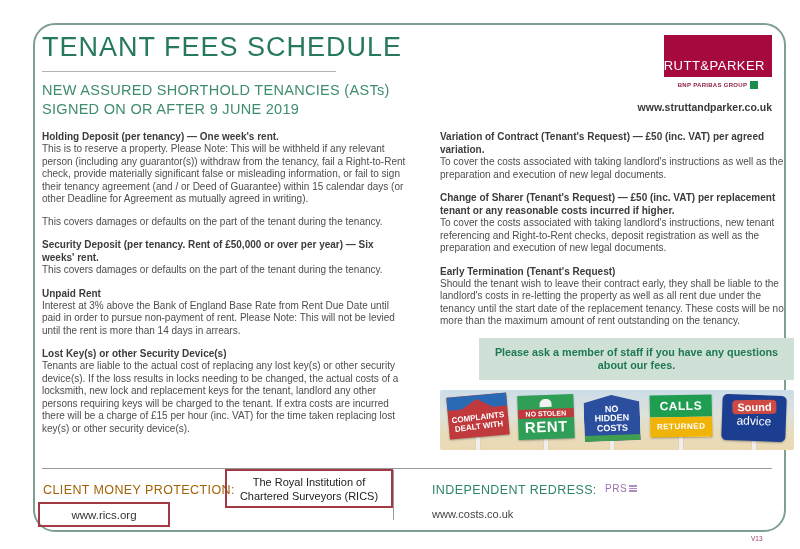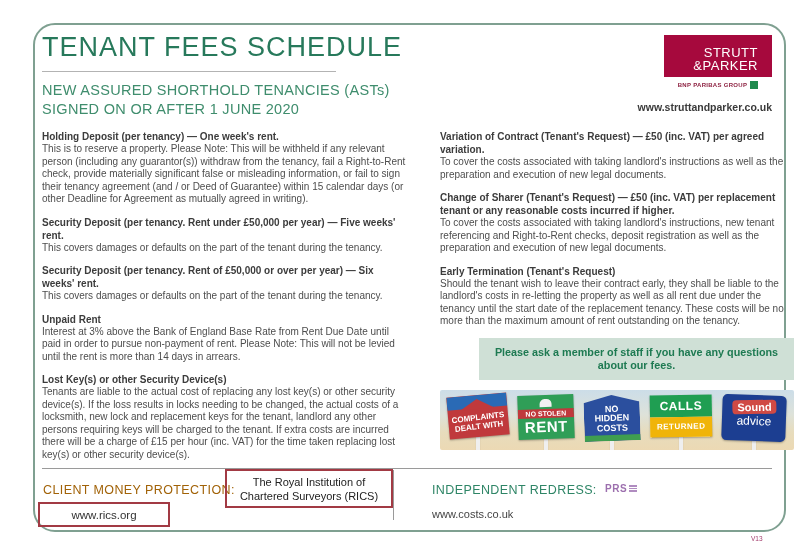--- a/index.html
+++ b/index.html
@@ -11,22 +11,22 @@
                  border:2px solid #7fa091; border-radius:22px; pointer-events:none; }
 
   
   .title { position:absolute; left:42px; top:32px; font-size:27px; letter-spacing:1px;
            color:#27795b; font-weight:400; }
   .title-rule { position:absolute; left:42px; top:71px; width:294px; height:1px; background:#b3b3b3; }
   .subtitle { position:absolute; left:42px; top:81px; font-size:14.5px; line-height:19px;
               color:#3f8d6d; letter-spacing:0.3px; }
 
   .sp-logo { position:absolute; left:664px; top:35px; width:108px; height:42px; background:#A6093D;
-             color:#fff; display:flex; flex-direction:column; justify-content:flex-end;
-             align-items:flex-end; padding:4px 14px 5px 0; }
+             color:#fff; display:flex; justify-content:flex-end;
+             align-items:flex-end; padding:4px 7px 5px 0; }
   .sp-logo .l1 { font-size:13px; letter-spacing:0.5px; line-height:13px; }
   .sp-logo .l2 { font-size:13px; letter-spacing:0.5px; line-height:13px; }
   .bnp-row { position:absolute; left:664px; top:81px; width:108px; display:flex;
              justify-content:center; align-items:center; gap:3px; }
   .bnp-text { font-size:6px; font-weight:bold; color:#8d2040; letter-spacing:0.3px; }
   .bnp-sq { width:8px; height:8px; background:#1f8a4d; display:inline-block; }
   .sp-url { position:absolute; left:560px; top:101px; width:212px; text-align:right;
             font-size:10.5px; font-weight:bold; color:#3a3a3a; }
 
   
@@ -89,56 +89,55 @@
                letter-spacing:0.4px; }
   .rics-box { position:absolute; left:225px; top:469px; width:168px; height:39px;
               border:2px solid #a23a44; display:flex; align-items:center; justify-content:center;
               text-align:center; font-size:11px; line-height:14px; color:#222; }
   .ricsurl-box { position:absolute; left:38px; top:502px; width:132px; height:25px;
                  border:2px solid #a23a44; display:flex; align-items:center; justify-content:center;
                  font-size:11.5px; color:#333; }
   .redress-label { position:absolute; left:432px; top:483px; font-size:12.5px; color:#2e8566;
                    letter-spacing:0.4px; }
   .prs { position:absolute; left:605px; top:483px; display:flex; align-items:flex-start; gap:2px; }
-  .prs .prs-txt { font-size:10px; font-weight:bold; color:#9c6fae; letter-spacing:0.5px; }
+  .prs .prs-txt { font-size:10px; font-weight:normal; color:#9c6fae; letter-spacing:0.5px; }
   .prs .prs-lines { display:flex; flex-direction:column; gap:1px; margin-top:2px; }
   .prs .prs-lines i { display:block; width:8px; height:1.5px; background:#b08cc0; }
   .redress-url { position:absolute; left:432px; top:508px; font-size:11px; color:#444; }
   .version { position:absolute; left:751px; top:535px; font-size:6.5px; color:#a23a6b; }
 </style>
 </head>
 <body>
 
 <div class="page">
   <div class="page-border"></div>
 
   <div class="title">TENANT FEES SCHEDULE</div>
   <div class="title-rule"></div>
   <div class="subtitle">
     <div>NEW ASSURED SHORTHOLD TENANCIES (ASTs)</div>
-    <div>SIGNED ON OR AFTER 1 JUNE 2020</div>
+    <div>SIGNED ON OR AFTER 9 JUNE 2019</div>
   </div>
 
   <div class="sp-logo">
     <div class="l1">STRUTT</div>
     <div class="l2">&amp;PARKER</div>
   </div>
   <div class="bnp-row">
     <span class="bnp-text">BNP PARIBAS GROUP</span>
     <span class="bnp-sq"></span>
   </div>
   <div class="sp-url">www.struttandparker.co.uk</div>
 
   <div class="col col-left">
     <div class="sec">
       <h3>Holding Deposit (per tenancy) — One week's rent.</h3>
       <p>This is to reserve a property. Please Note: This will be withheld if any relevant person (including any guarantor(s)) withdraw from the tenancy, fail a Right-to-Rent check, provide materially significant false or misleading information, or fail to sign their tenancy agreement (and / or Deed of Guarantee) within 15 calendar days (or other Deadline for Agreement as mutually agreed in writing).</p>
     </div>
     <div class="sec">
-      <h3>Security Deposit (per tenancy. Rent under £50,000 per year) — Five weeks' rent.</h3>
       <p>This covers damages or defaults on the part of the tenant during the tenancy.</p>
     </div>
     <div class="sec">
       <h3>Security Deposit (per tenancy. Rent of £50,000 or over per year) — Six weeks' rent.</h3>
       <p>This covers damages or defaults on the part of the tenant during the tenancy.</p>
     </div>
     <div class="sec">
       <h3>Unpaid Rent</h3>
       <p>Interest at 3% above the Bank of England Base Rate from Rent Due Date until paid in order to pursue non-payment of rent. Please Note: This will not be levied until the rent is more than 14 days in arrears.</p>
     </div>

